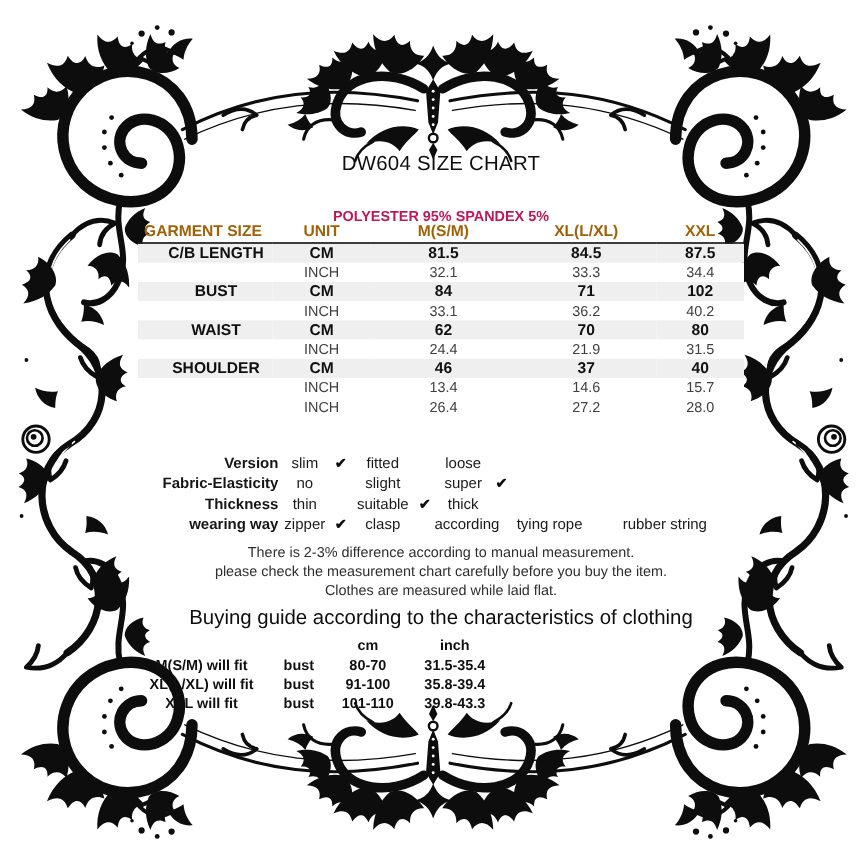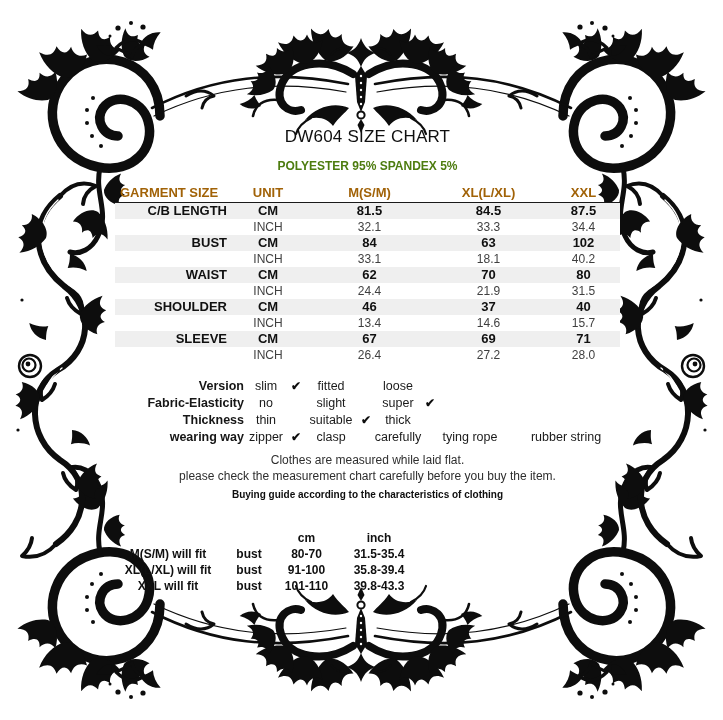--- a/index.html
+++ b/index.html
@@ -10,44 +10,44 @@
   }
   .frame{position:absolute;left:0;top:0;width:723px;height:720px;z-index:0}
   .st{fill:none;stroke:#0d0d0d;stroke-linecap:round;stroke-linejoin:round}
   .stw{fill:none;stroke:#fff;stroke-linecap:round}
   .fl{fill:#0d0d0d;stroke:none}
   .flw{fill:#fff;stroke:none}
 
   .content{position:absolute;left:115px;top:0;width:505px;height:720px;z-index:1}
   .title{position:absolute;top:127px;left:0;width:100%;text-align:center;
          font-size:17px;font-weight:normal;letter-spacing:.2px;color:#0f0f0f}
-  .subtitle{position:absolute;top:159px;left:0;width:100%;text-align:center;
-         font-size:12px;font-weight:bold;color:#4d7c0f}
+  .subtitle{position:absolute;top:173px;left:0;width:100%;text-align:center;
+         font-size:12px;font-weight:bold;color:#be185d}
 
   table.size{position:absolute;top:184px;left:0;width:505px;
          border-collapse:collapse;table-layout:fixed}
   table.size th{font-size:13px;font-weight:bold;color:#a16207;height:18px;padding:0;
          text-align:center;border-bottom:1.5px solid #1a1a1a;line-height:18px}
   table.size th.lbl{text-align:left;padding-left:5px}
   table.size td{height:16px;line-height:16px;padding:0;text-align:center}
-  table.size td.lbl{text-align:right;padding-left:18px}
+  table.size td.lbl{text-align:center;padding-left:18px}
   tr.cm td{background:#efefef;font-weight:bold;font-size:13px;color:#101010}
   tr.in td{background:#ffffff;font-weight:normal;font-size:12px;color:#3f3f3f}
   tr.cm td.lbl{font-weight:bold}
 
-  .attrs{position:absolute;top:377px;left:12px;width:505px}
+  .attrs{position:absolute;top:377px;left:0;width:505px}
   .attr-row{display:flex;align-items:center;height:17px;font-size:12.5px}
   .attr-label{width:117px;text-align:right;font-weight:bold;color:#161616;white-space:nowrap}
   .opt{text-align:center;color:#1a1a1a;white-space:nowrap}
   .o1{width:44px}.o2{width:54px}.o3{width:48px}.o4{width:64px}.o5{width:96px}
   .chk{width:16px;text-align:center;font-weight:bold;font-size:12px;color:#0d0d0d}
 
   .notes{position:absolute;top:452px;left:0;width:100%;text-align:center}
   .note-line{font-size:12px;line-height:16px;color:#2e2e2e}
-  .guide-title{margin-top:5px;font-size:10px;font-weight:bold;color:#0e0e0e}
+  .guide-title{margin-top:5px;font-size:17px;font-weight:normal;color:#0e0e0e}
 
   table.fit{position:absolute;top:530px;left:0;border-collapse:collapse;table-layout:fixed}
   table.fit th, table.fit td{height:16px;line-height:16px;padding:0;font-size:12px;
         font-weight:bold;color:#101010;text-align:center;white-space:nowrap}
   table.fit .lbl{padding-right:4px}
 </style>
 </head>
 <body>
 
 <svg class="frame" viewBox="0 0 723 720" aria-hidden="true">
@@ -179,28 +179,28 @@
         <td class="lbl"></td>
         <td>INCH</td>
         <td>32.1</td>
         <td>33.3</td>
         <td>34.4</td>
       </tr>
       <tr class="cm">
         <td class="lbl">BUST</td>
         <td>CM</td>
         <td>84</td>
-        <td>63</td>
+        <td>71</td>
         <td>102</td>
       </tr>
       <tr class="in">
         <td class="lbl"></td>
         <td>INCH</td>
         <td>33.1</td>
-        <td>18.1</td>
+        <td>36.2</td>
         <td>40.2</td>
       </tr>
       <tr class="cm">
         <td class="lbl">WAIST</td>
         <td>CM</td>
         <td>62</td>
         <td>70</td>
         <td>80</td>
       </tr>
       <tr class="in">
@@ -217,27 +217,20 @@
         <td>37</td>
         <td>40</td>
       </tr>
       <tr class="in">
         <td class="lbl"></td>
         <td>INCH</td>
         <td>13.4</td>
         <td>14.6</td>
         <td>15.7</td>
       </tr>
-      <tr class="cm">
-        <td class="lbl">SLEEVE</td>
-        <td>CM</td>
-        <td>67</td>
-        <td>69</td>
-        <td>71</td>
-      </tr>
       <tr class="in">
         <td class="lbl"></td>
         <td>INCH</td>
         <td>26.4</td>
         <td>27.2</td>
         <td>28.0</td>
       </tr>
     </tbody>
   </table>
 
@@ -268,31 +261,32 @@
       <div class="chk">✔</div>
       <div class="opt o3">thick</div>
       <div class="chk"></div>
     </div>
     <div class="attr-row">
       <div class="attr-label">wearing way</div>
       <div class="opt o1">zipper</div>
       <div class="chk">✔</div>
       <div class="opt o2">clasp</div>
       <div class="chk"></div>
-      <div class="opt o3">carefully</div>
+      <div class="opt o3">according</div>
       <div class="chk"></div>
       <div class="opt o4">tying rope</div>
       <div class="chk"></div>
       <div class="opt o5">rubber string</div>
     </div>
   </div>
 
   <div class="notes">
+    <div class="note-line">There is 2-3% difference according to manual measurement.</div>
+    <div class="note-line">please check the measurement chart carefully before you buy the item.</div>
     <div class="note-line">Clothes are measured while laid flat.</div>
-    <div class="note-line">please check the measurement chart carefully before you buy the item.</div>
     <div class="guide-title">Buying guide according to the characteristics of clothing</div>
   </div>
 
   <table class="fit">
     <colgroup>
         <col style="width:110px">
         <col style="width:48px">
         <col style="width:67px">
         <col style="width:78px">
       </colgroup>

